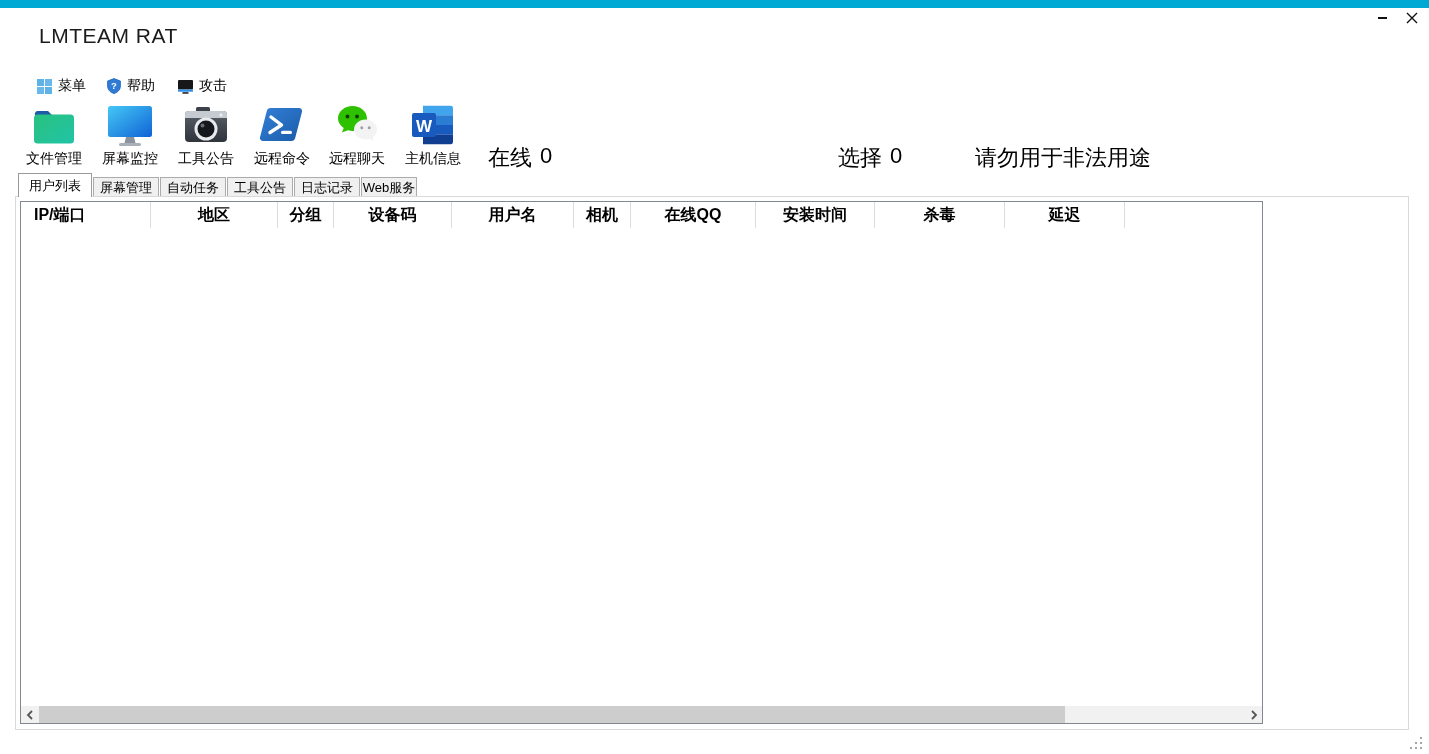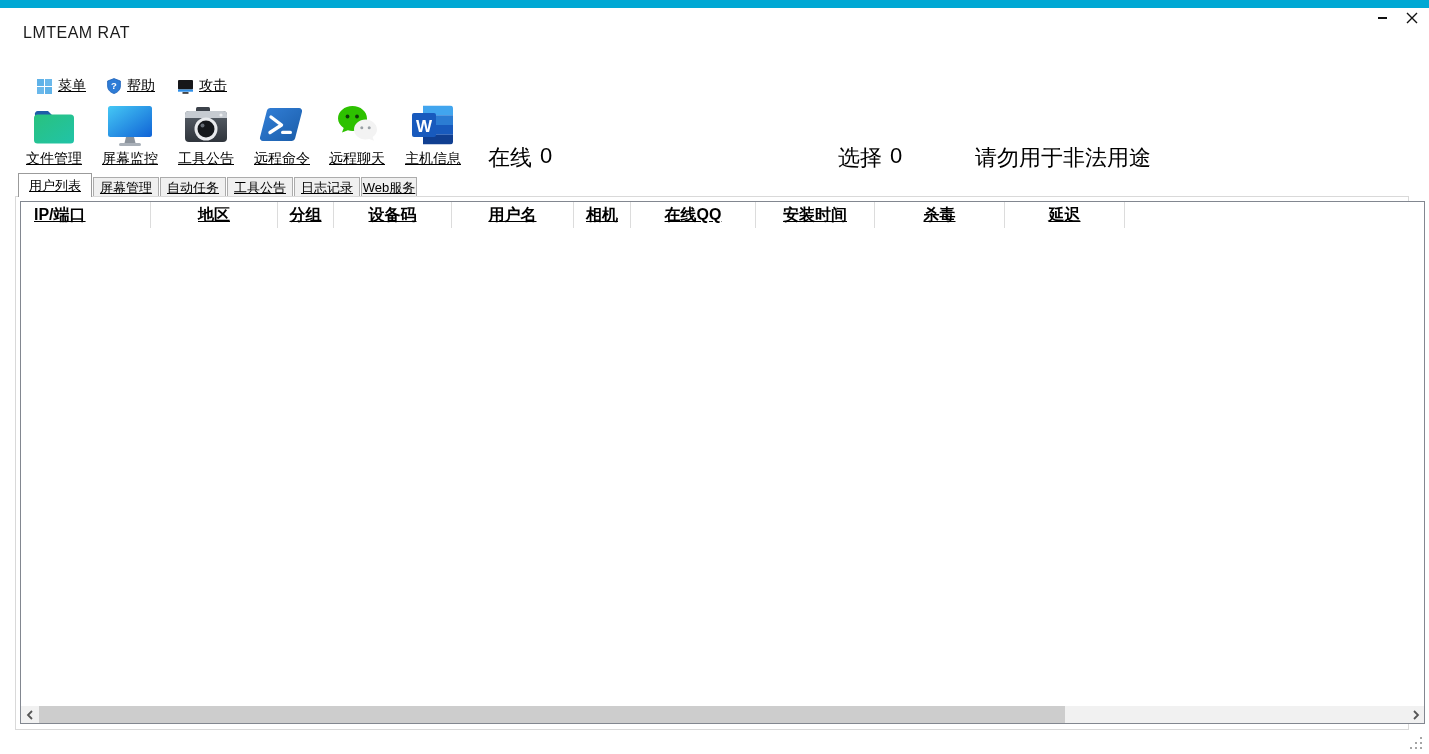--- a/index.html
+++ b/index.html
@@ -1,30 +1,30 @@
 <!DOCTYPE html>
 <html><head>
 <meta charset="utf-8">
 <style>
   html,body{margin:0;padding:0;background:#fff;}
   body{width:1429px;height:754px;position:relative;overflow:hidden;
        font-family:"Liberation Sans","DejaVu Sans",sans-serif;color:#000;}
   .abs{position:absolute;}
-  button{background:none;border:none;padding:0;margin:0;font:inherit;color:inherit;cursor:default;text-decoration:underline;}
+  button{background:none;border:none;padding:0;margin:0;font:inherit;color:inherit;cursor:default;}
 
   
   .accent-bar{left:0;top:0;width:1429px;height:8px;background:#00A8D4;}
 
   
   .win-controls{right:6px;top:8px;display:flex;align-items:center;gap:8px;}
   .win-btn{width:22px;height:20px;display:flex;align-items:center;justify-content:center;}
   .min-glyph{display:block;width:9px;height:2px;background:#111;}
 
   
-  .app-title{left:23px;top:24px;font-size:16px;font-weight:300;letter-spacing:.5px;color:#1b1b1b;}
+  .app-title{left:39px;top:24px;font-size:21px;font-weight:300;letter-spacing:.5px;color:#1b1b1b;}
 
   
   .menu-item{position:absolute;top:76px;display:inline-flex;align-items:center;gap:5px;font-size:14px;height:20px;}
   .menu-item .ic{display:inline-flex;width:17px;height:16px;align-items:center;justify-content:center;}
 
   
   .tool-btn{position:absolute;top:101px;width:64px;display:flex;flex-direction:column;align-items:center;}
   .tool-btn .ic{width:48px;height:48px;display:block;}
   .tool-btn .lbl{margin-top:2px;font-size:14px;white-space:nowrap;line-height:15px;}
 
@@ -34,21 +34,21 @@
   
   .tabstrip{left:18px;top:173px;height:24px;display:flex;align-items:flex-end;}
   .tab{box-sizing:border-box;height:20px;margin-right:1px;background:#F0F0F0;border:1px solid #ACACAC;border-bottom:none;
        display:flex;align-items:center;justify-content:center;font-size:13px;white-space:nowrap;position:relative;z-index:1;}
   .tab.active{height:24px;background:#fff;z-index:3;border:1px solid #9B9B9B;border-bottom:none;}
 
   
   .tab-panel{left:15px;top:196px;width:1394px;height:534px;background:#fff;border:1px solid #D9D9D9;box-sizing:border-box;z-index:2;}
 
   
-  .listview{left:20px;top:201px;width:1405px;height:523px;background:#fff;border:1px solid #828790;box-sizing:border-box;overflow:hidden;z-index:4;}
+  .listview{left:20px;top:201px;width:1243px;height:523px;background:#fff;border:1px solid #828790;box-sizing:border-box;overflow:hidden;z-index:4;}
   .lv-header{display:flex;height:26px;overflow:hidden;background:#fff;}
   .lv-col{box-sizing:border-box;flex:0 0 auto;height:26px;line-height:26px;font-size:16px;font-weight:600;
           text-align:center;border-right:1px solid #DCDCDC;white-space:nowrap;overflow:hidden;background:#fff;}
   .lv-col.first{text-align:left;padding-left:13px;}
   .lv-body{position:absolute;left:0;top:26px;right:0;bottom:17px;background:#fff;}
 
   
   .hscroll{position:absolute;left:0;right:0;bottom:0;height:17px;background:#F1F1F1;}
   .sb-btn{position:absolute;top:0;width:17px;height:17px;display:flex;align-items:center;justify-content:center;background:#F1F1F1;}
   .sb-btn.left{left:0;} .sb-btn.right{right:0;}

